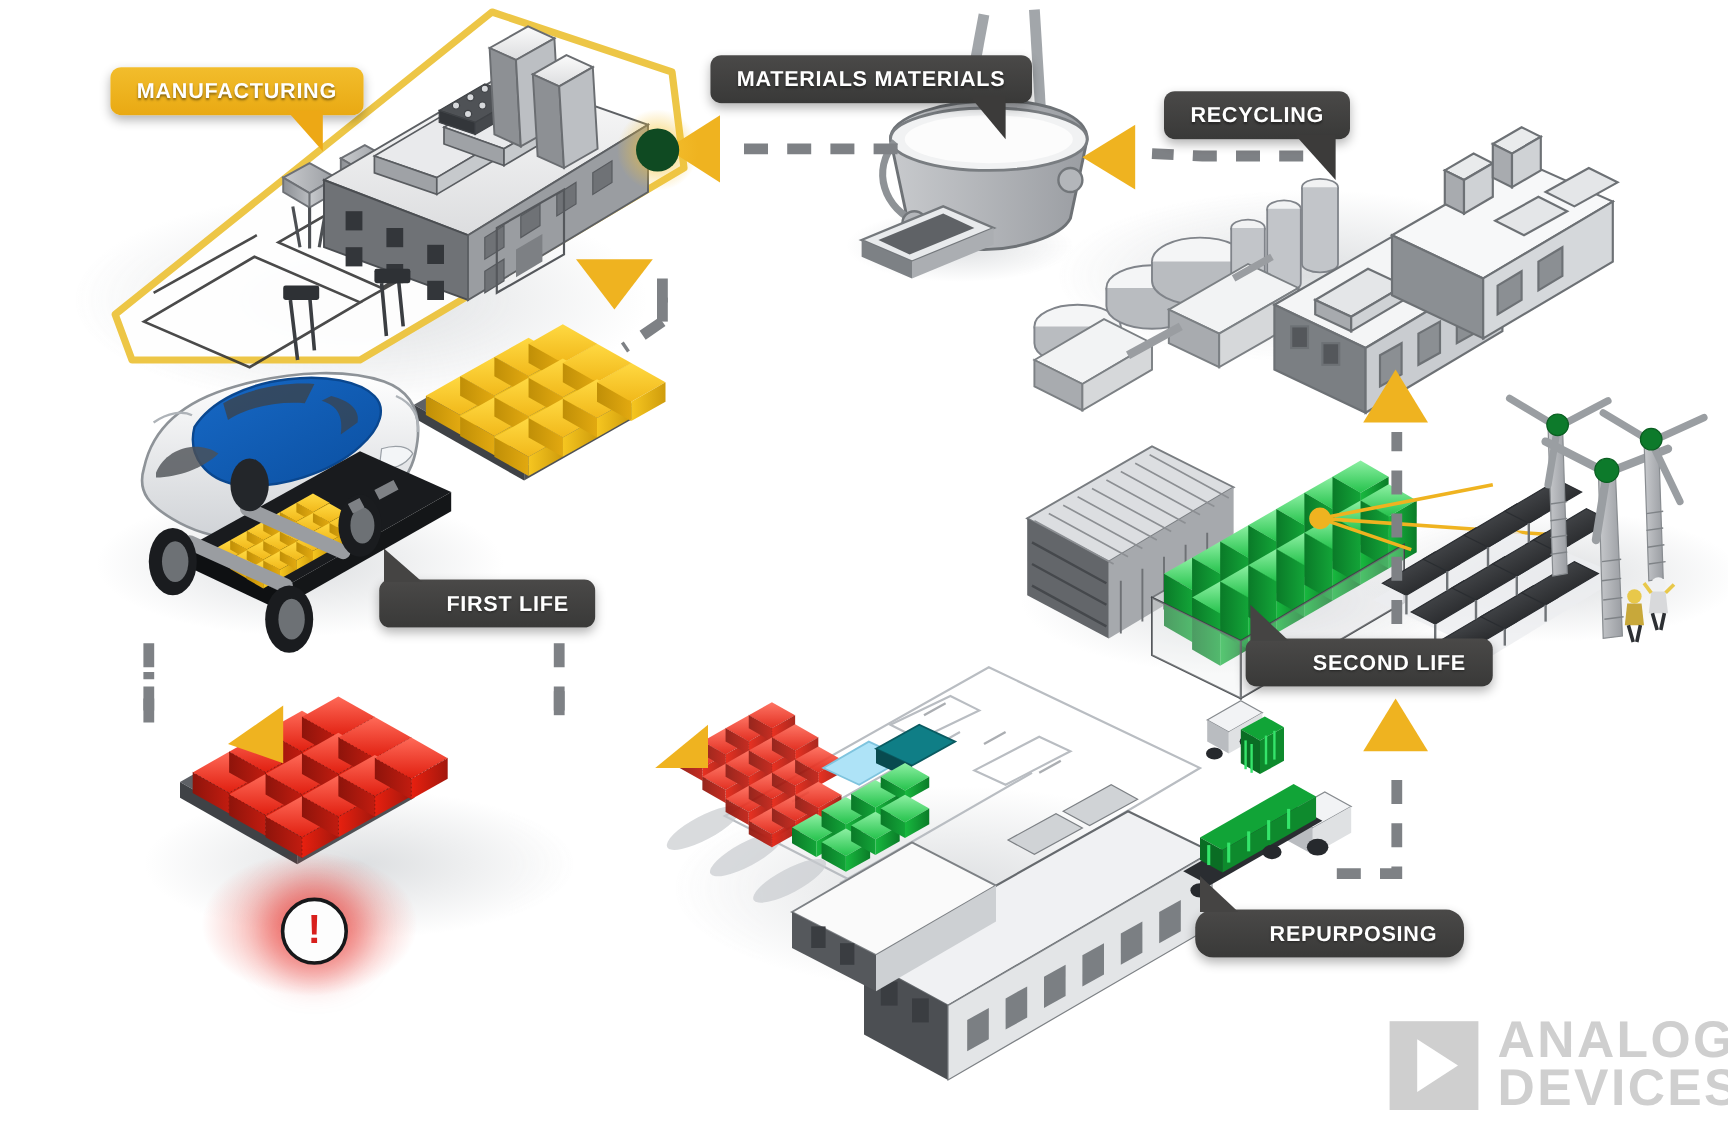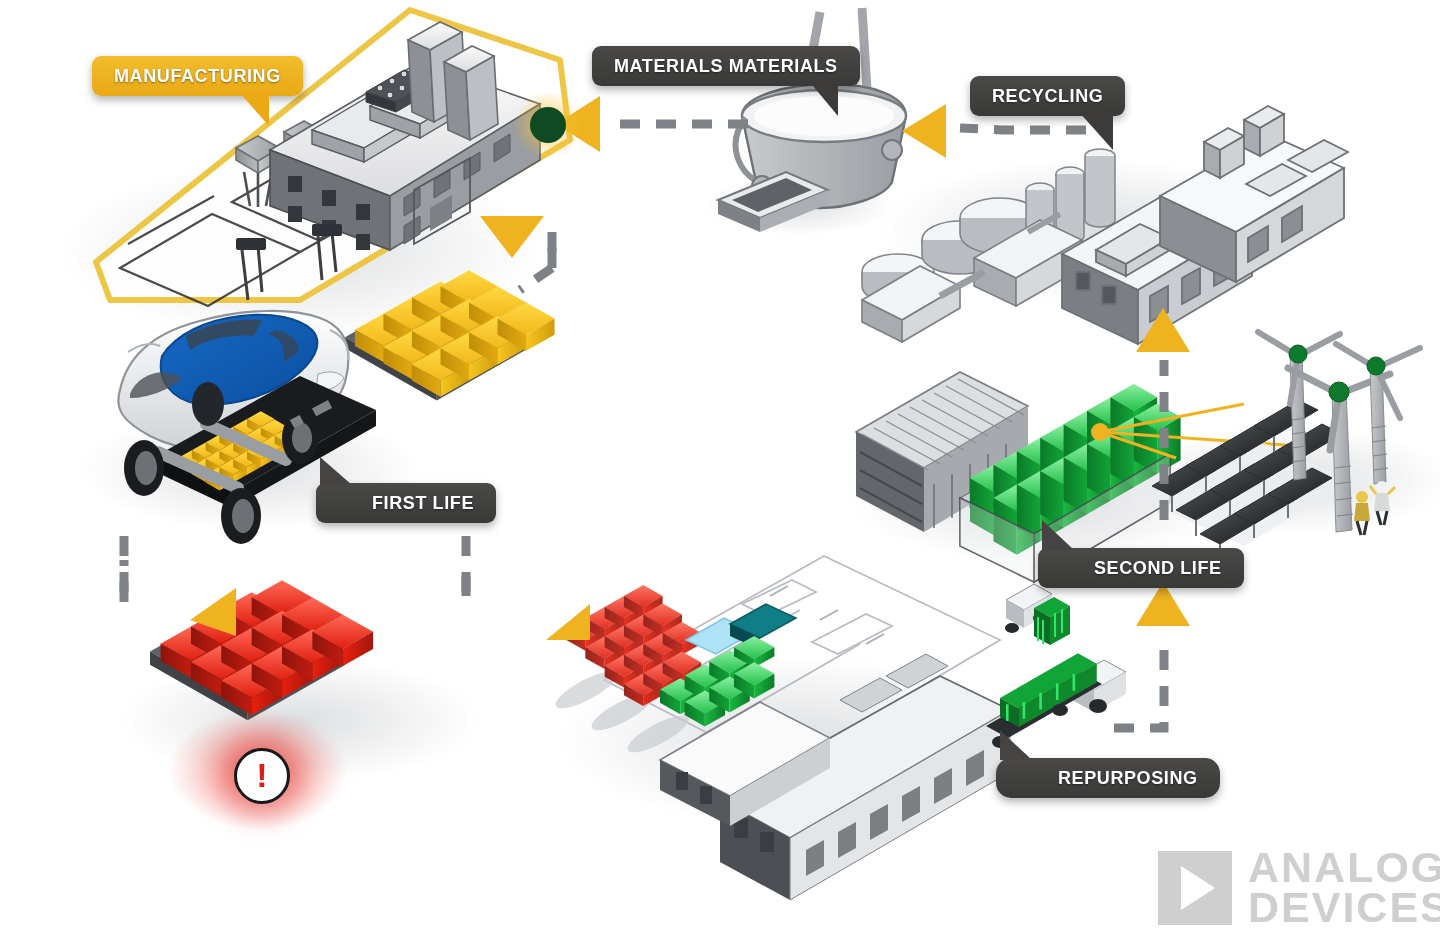--- a/index.html
+++ b/index.html
@@ -964,21 +964,21 @@
     <span class="txt">RECYCLING</span>
     <span class="tail" style="bottom:-34px;right:12px;border-left:34px solid transparent;border-right:0;border-top:38px solid #3c3b3a;"></span>
   </div>
 
   <div class="callout dark g" style="left:316px;top:442px;margin-top:41px;">
     <span class="txt" style="padding-left:56px;">FIRST LIFE</span>
     <span class="tail" style="top:-26px;left:4px;border-right:32px solid transparent;border-left:0;border-bottom:28px solid #454443;"></span>
   </div>
 
 
-  <div class="callout dark g" style="left:1038px;top:548px;">
+  <div class="callout dark g" style="left:1038px;top:532px;">
     <span class="txt" style="padding-left:56px;">SECOND LIFE</span>
     <span class="tail" style="top:-28px;left:4px;border-right:32px solid transparent;border-left:0;border-bottom:30px solid #454443;"></span>
   </div>
 
   <div class="callout dark g" style="left:996px;top:758px;border-radius:15px;">
     <span class="txt" style="padding-left:62px;">REPURPOSING</span>
     <span class="tail" style="top:-28px;left:4px;border-right:32px solid transparent;border-left:0;border-bottom:30px solid #454443;"></span>
   </div>
 
   <div class="warn" style="left:234px;top:748px;">

